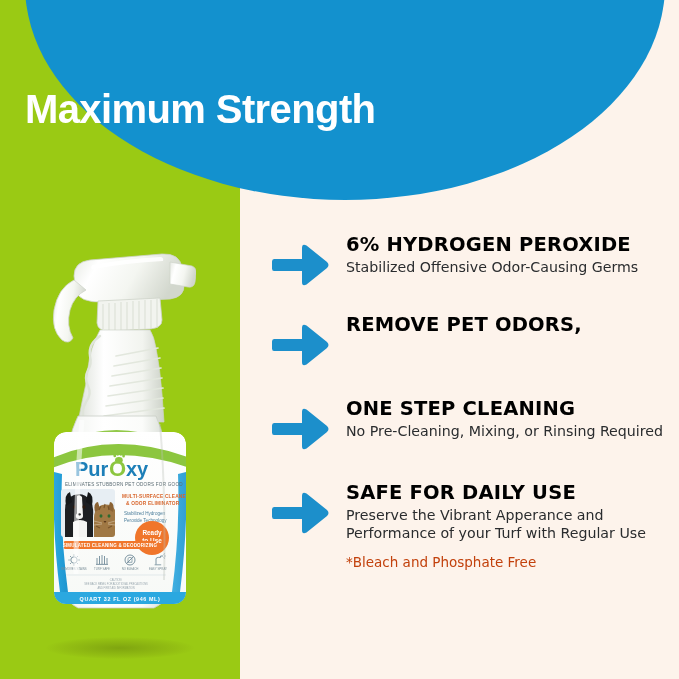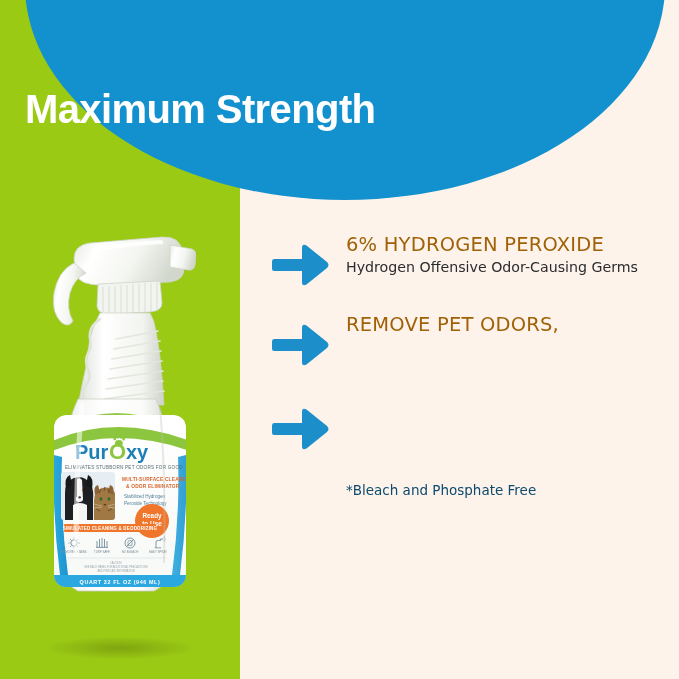--- a/index.html
+++ b/index.html
@@ -64,54 +64,54 @@
   }
   .bullet .arrow-wrap {
     flex:0 0 62px;
     padding-top:8px;
   }
   .arrow-svg { display:block; width:58px; height:46px; }
   .bullet .texts { flex:1 1 auto; padding-left:12px; }
 
   .b-head {
     font-family:"DejaVu Sans", sans-serif;
-    font-weight:normal;
+    font-weight:bold;
     font-size:19.5px;
     line-height:1.16;
     letter-spacing:0.2px;
-    color:#a16207;
+    color:#000000;
     text-transform:uppercase;
   }
   .b-sub {
     font-family:"DejaVu Sans", sans-serif;
     font-size:14.2px;
     line-height:1.26;
     color:#2a2c2e;
     margin-top:2px;
   }
   .footnote {
     font-family:"DejaVu Sans", sans-serif;
     font-size:13.5px;
-    color:#0c4a6e;
+    color:#c2410c;
     margin-top:12px;
     padding-left:74px;
   }
 
   
   .bottle-shadow {
     position:absolute;
     left:46px; top:637px;
     width:148px; height:22px;
     background:radial-gradient(ellipse at center, rgba(95,120,10,.45) 0%, rgba(125,155,15,.22) 55%, rgba(154,202,20,0) 72%);
     border-radius:50%;
     z-index:4;
   }
   .bottle {
     position:absolute;
-    left:44px; top:227px;
+    left:44px; top:244px;
     width:152px; height:392px;
     z-index:5;
   }
   .bottle svg { display:block; }
 
   .lbl { font-family:"Liberation Sans", sans-serif; }
 </style>
 </head>
 <body>
 
@@ -365,40 +365,55 @@
   <div class="bullets">
 
     <div class="bullet">
       <div class="arrow-wrap">
         <svg class="arrow-svg" viewBox="0 0 58 46" xmlns="http://www.w3.org/2000/svg">
           <path d="M2,17 L30,17 L30,6 Q30,1 34.5,3.5 L55,20 Q58,23 55,26 L34.5,42.5 Q30,45 30,40 L30,29 L2,29 Q0,29 0,26.5 L0,19.5 Q0,17 2,17 Z" fill="#1C8FCB"></path>
         </svg>
       </div>
       <div class="texts">
         <div class="b-head">6% HYDROGEN PEROXIDE</div>
-        <div class="b-sub">Hydrogen Offensive Odor-Causing Germs</div>
+        <div class="b-sub">Stabilized Offensive Odor-Causing Germs</div>
       </div>
     </div>
 
     <div class="bullet" style="margin-bottom:30px;">
       <div class="arrow-wrap">
         <svg class="arrow-svg" viewBox="0 0 58 46" xmlns="http://www.w3.org/2000/svg">
           <path d="M2,17 L30,17 L30,6 Q30,1 34.5,3.5 L55,20 Q58,23 55,26 L34.5,42.5 Q30,45 30,40 L30,29 L2,29 Q0,29 0,26.5 L0,19.5 Q0,17 2,17 Z" fill="#1C8FCB"></path>
         </svg>
       </div>
       <div class="texts">
         <div class="b-head">REMOVE PET ODORS,</div>
       </div>
     </div>
 
     <div class="bullet" style="margin-bottom:30px;">
       <div class="arrow-wrap">
         <svg class="arrow-svg" viewBox="0 0 58 46" xmlns="http://www.w3.org/2000/svg">
           <path d="M2,17 L30,17 L30,6 Q30,1 34.5,3.5 L55,20 Q58,23 55,26 L34.5,42.5 Q30,45 30,40 L30,29 L2,29 Q0,29 0,26.5 L0,19.5 Q0,17 2,17 Z" fill="#1C8FCB"></path>
         </svg>
       </div>
+      <div class="texts">
+        <div class="b-head">ONE STEP CLEANING</div>
+        <div class="b-sub">No Pre-Cleaning, Mixing, or Rinsing Required</div>
+      </div>
     </div>
 
+    <div class="bullet" style="margin-bottom:0;">
+      <div class="arrow-wrap">
+        <svg class="arrow-svg" viewBox="0 0 58 46" xmlns="http://www.w3.org/2000/svg">
+          <path d="M2,17 L30,17 L30,6 Q30,1 34.5,3.5 L55,20 Q58,23 55,26 L34.5,42.5 Q30,45 30,40 L30,29 L2,29 Q0,29 0,26.5 L0,19.5 Q0,17 2,17 Z" fill="#1C8FCB"></path>
+        </svg>
+      </div>
+      <div class="texts">
+        <div class="b-head">SAFE FOR DAILY USE</div>
+        <div class="b-sub">Preserve the Vibrant Apperance and Performance of your Turf with Regular Use</div>
+      </div>
+    </div>
 
     <div class="footnote">*Bleach and Phosphate Free</div>
   </div>
 
 </div>
 
 </body></html>

